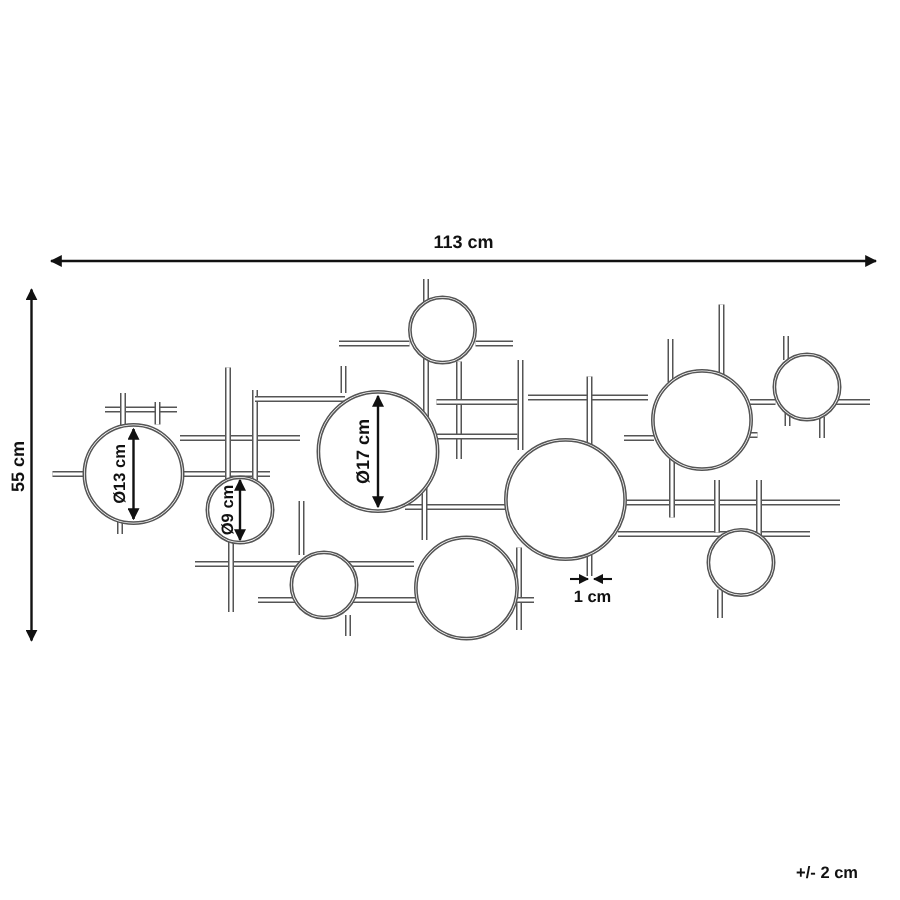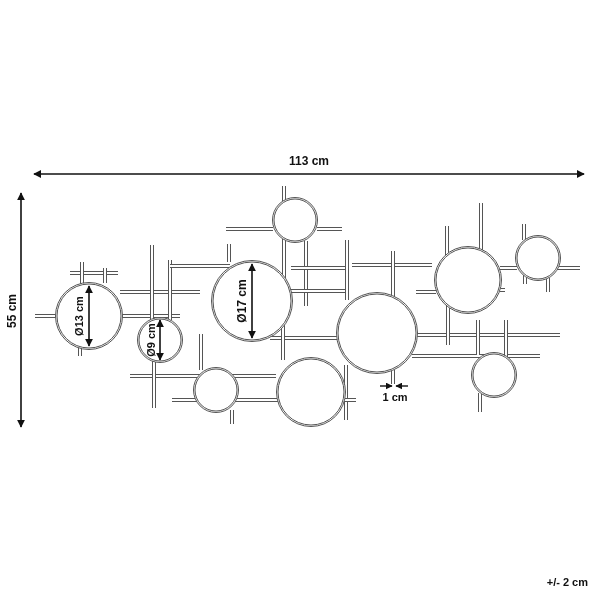--- a/index.html
+++ b/index.html
@@ -1,20 +1,20 @@
 <!DOCTYPE html>
 <html><head>
   <meta charset="utf-8">
   <style>
     html, body { margin: 0; padding: 0; background: #ffffff; }
     body { width: 600px; height: 600px; position: relative; overflow: hidden;
            font-family: "Liberation Sans", "DejaVu Sans", sans-serif; }
     #stage { position: absolute; left: 0; top: 0; width: 600px; height: 600px; }
     .lbl { font-family: "Liberation Sans", "DejaVu Sans", sans-serif; font-weight: bold; fill: #111; }
-    .tol { position: absolute; right: 12px; bottom: 12px; font-size: 11px; font-weight: bold; color: #111;
+    .tol { position: absolute; right: 28px; bottom: 12px; font-size: 11px; font-weight: bold; color: #111;
            font-family: "Liberation Sans", "DejaVu Sans", sans-serif; }
   </style>
 </head>
 <body>
 
 <svg id="stage" viewBox="0 0 600 600" xmlns="http://www.w3.org/2000/svg">
   <defs>
     <marker id="ah" viewBox="0 0 10 10" refX="9" refY="5" markerWidth="5" markerHeight="5" orient="auto-start-reverse">
       <path d="M0,0 L10,5 L0,10 z" fill="#111"></path>
     </marker>

